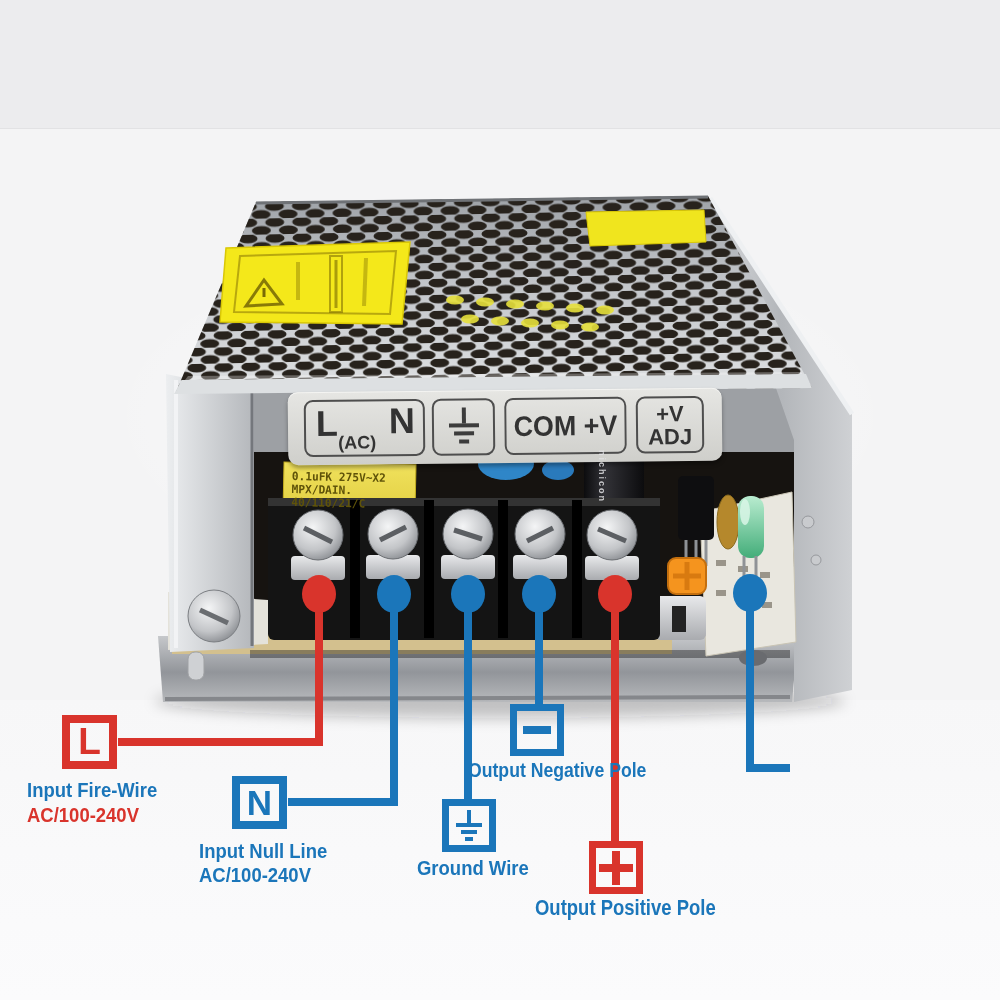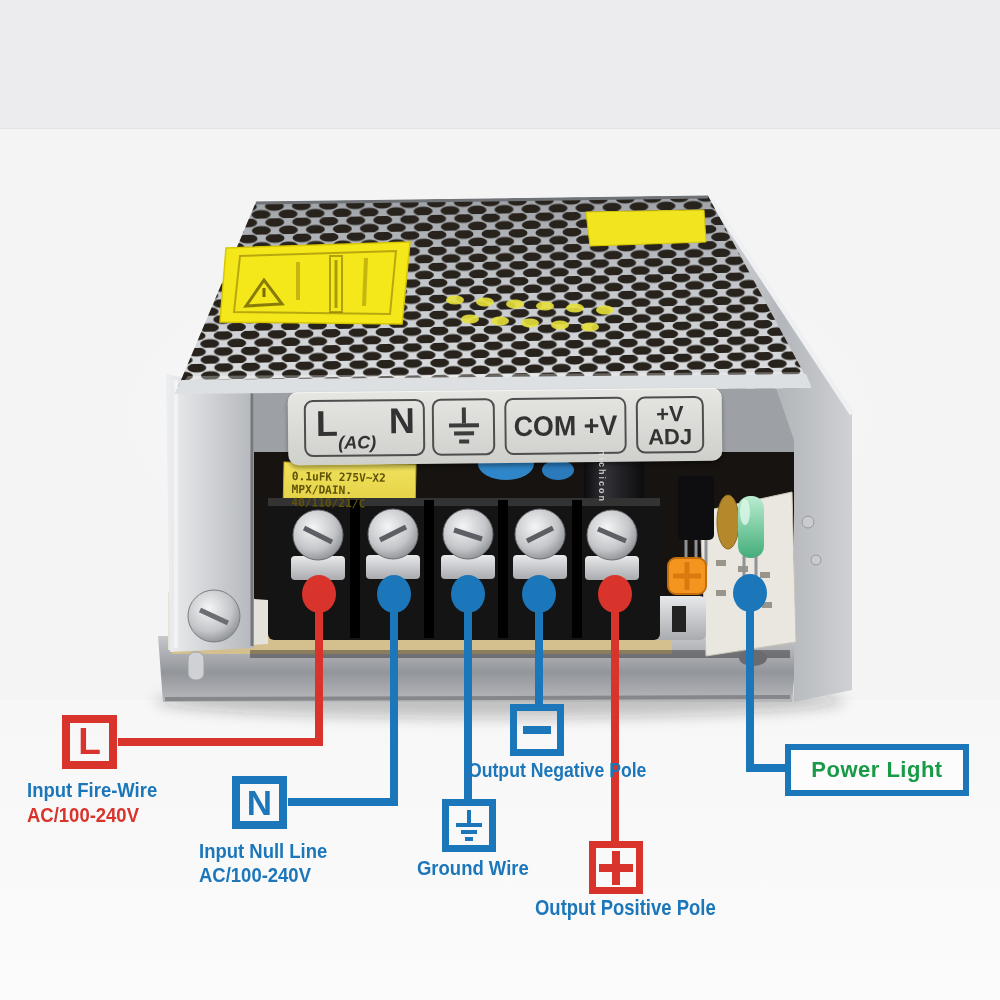--- a/index.html
+++ b/index.html
@@ -19,21 +19,21 @@
   .ov{position:absolute;z-index:2;box-sizing:border-box;}
 
   
   .tstrip{left:288px;top:390px;width:434px;height:73px;border-radius:10px;
     background:linear-gradient(#e6e6e3,#cfcfcb);box-shadow:0 3px 4px rgba(0,0,0,.35), inset 0 1px 0 #f4f4f2;
     transform:rotate(-.6deg);display:flex;align-items:center;gap:7px;padding:0 8px 0 16px;}
   .tbox{border:2.5px solid #4e4e4e;border-radius:9px;height:57px;box-sizing:border-box;
     color:#333;display:flex;align-items:center;justify-content:center;font-weight:bold;position:relative;}
   .tb1{width:121px;}
   .tb1 .l{position:absolute;left:10px;top:1px;font-size:36px;}
-  .tb1 .ac{position:absolute;left:32px;bottom:1px;font-size:18px;font-style:italic;}
+  .tb1 .ac{position:absolute;left:32px;bottom:1px;font-size:18px;}
   .tb1 .n{position:absolute;right:8px;top:-1px;font-size:36px;}
   .tb2{width:63px;}
   .tb3{width:127px;font-size:28px;letter-spacing:0px;transform:scaleX(.96);}
   .tb4{width:68px;flex-direction:column;font-size:22px;line-height:23px;}
   .gnd{position:relative;width:34px;height:42px;}
   .gnd i{position:absolute;background:#3c3c3c;}
   .gnd .s{left:15px;top:1px;width:4px;height:16px;}
   .gnd .b1{left:2px;top:17px;width:30px;height:4px;}
   .gnd .b2{left:7px;top:25px;width:20px;height:4px;}
   .gnd .b3{left:12px;top:33px;width:10px;height:4px;}
@@ -345,23 +345,20 @@
   </div>
   <div class="ov sym boxM">
     <span class="minus"></span>
   </div>
   <div class="ov sym boxP">
     <span class="plusW">
         <i class="h"></i>
         <i class="v"></i>
       </span>
   </div>
-  <div class="ov sym boxPL">
-    <span>Power Light</span>
-  </div>
 
   <div class="ov lbl fire1">Input Fire-Wire</div>
   <div class="ov lbl fire2">AC/100-240V</div>
   <div class="ov lbl null1">Input Null Line</div>
   <div class="ov lbl null2">AC/100-240V</div>
   <div class="ov lbl gwire">Ground Wire</div>
   <div class="ov lbl oneg">Output Negative Pole</div>
   <div class="ov lbl opos">Output Positive Pole</div>
 </div>
 

